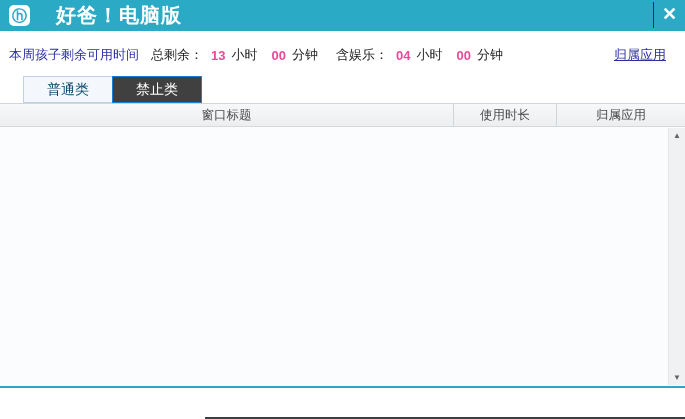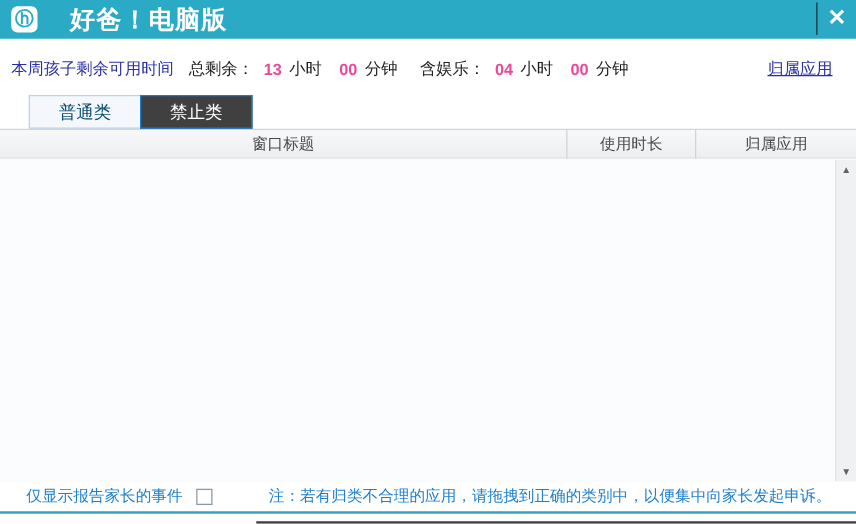--- a/index.html
+++ b/index.html
@@ -127,23 +127,18 @@
     <div class="th col3">归属应用</div>
   </div>
 
   <div class="table-body">
     <div class="scrollbar">
       <div class="scroll-arrow">▲</div>
       <div class="scroll-arrow">▼</div>
     </div>
   </div>
 
-  <div class="footer">
-    <span>仅显示报告家长的事件</span>
-    <span class="checkbox"></span>
-    <span class="note">注：若有归类不合理的应用，请拖拽到正确的类别中，以便集中向家长发起申诉。</span>
-  </div>
 
   <div class="bottom-accent"></div>
 
   <div class="back-window-edge"></div>
 
 </div>
 
 </body></html>

